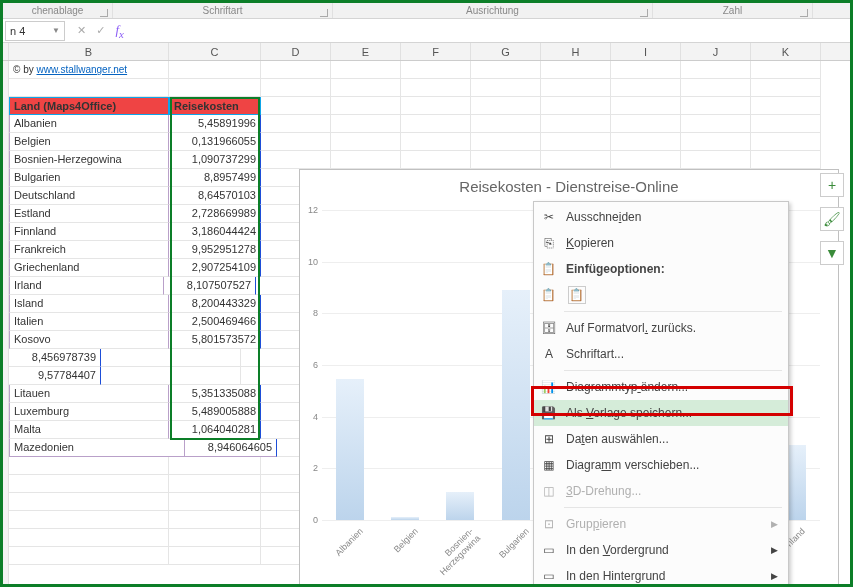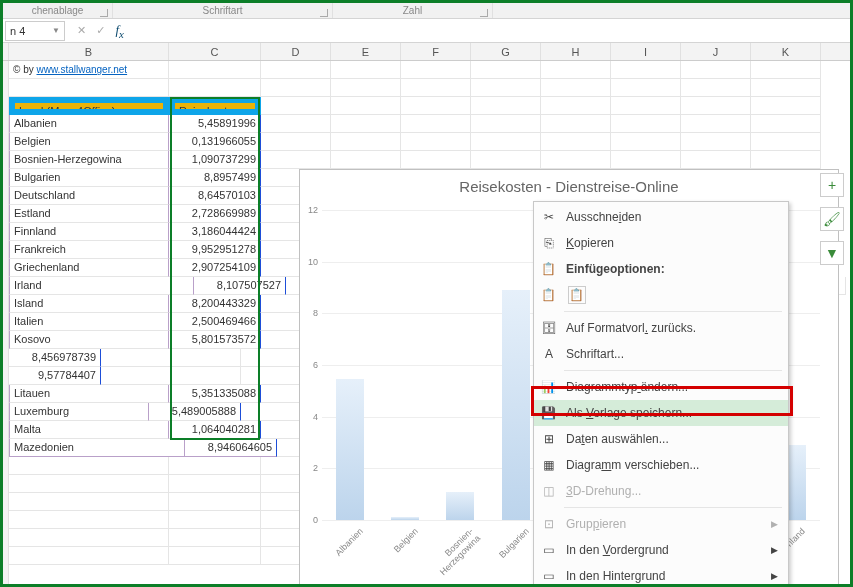--- a/index.html
+++ b/index.html
@@ -5,31 +5,31 @@
 * { box-sizing: border-box; margin: 0; padding: 0; }
 body { font-family: "Segoe UI", Tahoma, sans-serif; font-size: 11px; color: #333; background: #fff; }
 .outer-frame { width: 853px; height: 587px; border: 3px solid #0c7e28; position: relative; overflow: hidden; background: #fff; }
 .ribbon-groups { display: flex; height: 16px; background: #f1f1f1; border-bottom: 1px solid #d4d4d4; font-size: 10px; color: #888; }
 .ribbon-groups > div { position: relative; text-align: center; border-right: 1px solid #e0e0e0; display: flex; align-items: center; justify-content: center; }
 .ribbon-groups .launcher { position: absolute; right: 4px; bottom: 1px; width: 8px; height: 8px; border: 1px solid #aaa; border-top: none; border-left: none; }
 .namebox-row { display: flex; align-items: center; height: 24px; border-bottom: 1px solid #d4d4d4; padding-left: 2px; }
 .namebox { width: 60px; height: 20px; border: 1px solid #ccc; padding: 0 4px; display: flex; align-items: center; font-size: 11px; }
 .namebox .dd { margin-left: auto; font-size: 8px; color: #888; }
 .fx-btns { margin-left: 12px; display: flex; gap: 10px; color: #aaa; align-items: center; }
-.fx { font-style: italic; font-family: "Times New Roman", serif; font-size: 13px; color: #0c4a6e; }
+.fx { font-style: italic; font-family: "Times New Roman", serif; font-size: 13px; color: #8b5cf6; }
 .col-headers { display: flex; height: 18px; background: #f3f3f3; border-bottom: 1px solid #ccc; font-size: 11px; color: #555; }
 .col-headers > div { border-right: 1px solid #e0e0e0; text-align: center; line-height: 18px; }
 .grid-area { position: relative; height: 525px; }
 .row-header { position: absolute; left: 0; top: 0; width: 6px; height: 100%; background: #f3f3f3; border-right: 1px solid #e0e0e0; }
 .cells { position: absolute; left: 6px; top: 0; }
 .cell-row { display: flex; height: 18px; }
 .cell { border-right: 1px solid #e5e5e5; border-bottom: 1px solid #e5e5e5; padding: 0 4px; line-height: 17px; height: 18px; overflow: hidden; white-space: nowrap; }
 .copyright { font-size: 10px; }
 .copyright a { color: #0563c1; text-decoration: underline; }
-.tbl-header { background: #eab308; font-weight: normal; border: 6px solid #0ea5e9; }
+.tbl-header { background: #ef4444; font-weight: bold; border: 1px solid #0ea5e9; }
 .tbl-cell-a { border-left: 1px solid #b9a0c9; border-right: 1px solid #b9a0c9; }
 .tbl-cell-b { border-right: 1px solid #1d4ed8; text-align: right; }
 .tbl-last { border-bottom: 1px solid #b9a0c9; }
 .sel-outline { position: absolute; border: 2px solid #0c7e28; pointer-events: none; }
 .chart-box { position: absolute; left: 296px; top: 108px; width: 540px; height: 450px; background: #fff; border: 1px solid #c0c0c0; }
 .chart-title { text-align: center; font-size: 15px; color: #666; margin-top: 8px; margin-bottom: 6px; font-weight: 400; }
 .chart-plot { position: absolute; left: 22px; top: 40px; width: 498px; height: 310px; }
 .chart-plot .yaxis { position: absolute; left: -18px; font-size: 9px; color: #888; text-align: right; width: 14px; }
 .chart-plot .hgrid { position: absolute; left: 0; width: 100%; border-top: 1px solid #eee; }
 .chart-plot .bar { position: absolute; bottom: 0; width: 28px; background: linear-gradient(to top, #bcd4ec, #e6f0fa); }
@@ -46,20 +46,21 @@
 u.mn { text-decoration: underline; }
 </style>
 </head>
 <body>
 
 <div class="outer-frame">
 
   <div class="ribbon-groups" id="ribbon-groups">
       <div style="width: 110px;">chenablage<span class="launcher"></span></div>
       <div style="width: 220px;">Schriftart<span class="launcher"></span></div>
+      <div style="width: 320px;">Ausrichtung<span class="launcher"></span></div>
       <div style="width: 160px;">Zahl<span class="launcher"></span></div>
     </div>
 
   <div class="namebox-row">
     <div class="namebox">
       <span>n 4</span>
       <span class="dd">▼</span>
     </div>
     <div class="fx-btns">
       <span>✕</span>
@@ -223,21 +224,21 @@
           <div class="cell" style="width: 70px;"></div>
           <div class="cell" style="width: 70px;"></div>
           <div class="cell" style="width: 70px;"></div>
           <div class="cell" style="width: 70px;"></div>
           <div class="cell" style="width: 70px;"></div>
           <div class="cell" style="width: 70px;"></div>
           <div class="cell" style="width: 70px;"></div>
           <div class="cell" style="width: 70px;"></div>
         </div>
         <div class="cell-row">
-          <div class="cell tbl-cell-a" style="width: 185px;">Irland</div>
+          <div class="cell tbl-cell-a" style="width: 155px;">Irland</div>
           <div class="cell tbl-cell-b" style="width: 92px;">8,107507527</div>
           <div class="cell" style="width: 70px;"></div>
           <div class="cell" style="width: 70px;"></div>
           <div class="cell" style="width: 70px;"></div>
           <div class="cell" style="width: 70px;"></div>
           <div class="cell" style="width: 70px;"></div>
           <div class="cell" style="width: 70px;"></div>
           <div class="cell" style="width: 70px;"></div>
           <div class="cell" style="width: 70px;"></div>
         </div>
@@ -305,21 +306,21 @@
           <div class="cell" style="width: 70px;"></div>
           <div class="cell" style="width: 70px;"></div>
           <div class="cell" style="width: 70px;"></div>
           <div class="cell" style="width: 70px;"></div>
           <div class="cell" style="width: 70px;"></div>
           <div class="cell" style="width: 70px;"></div>
           <div class="cell" style="width: 70px;"></div>
           <div class="cell" style="width: 70px;"></div>
         </div>
         <div class="cell-row">
-          <div class="cell tbl-cell-a" style="width: 140px;">Luxemburg</div>
+          <div class="cell tbl-cell-a" style="width: 160px;">Luxemburg</div>
           <div class="cell tbl-cell-b" style="width: 92px;">5,489005888</div>
           <div class="cell" style="width: 70px;"></div>
           <div class="cell" style="width: 70px;"></div>
           <div class="cell" style="width: 70px;"></div>
           <div class="cell" style="width: 70px;"></div>
           <div class="cell" style="width: 70px;"></div>
           <div class="cell" style="width: 70px;"></div>
           <div class="cell" style="width: 70px;"></div>
           <div class="cell" style="width: 70px;"></div>
         </div>

